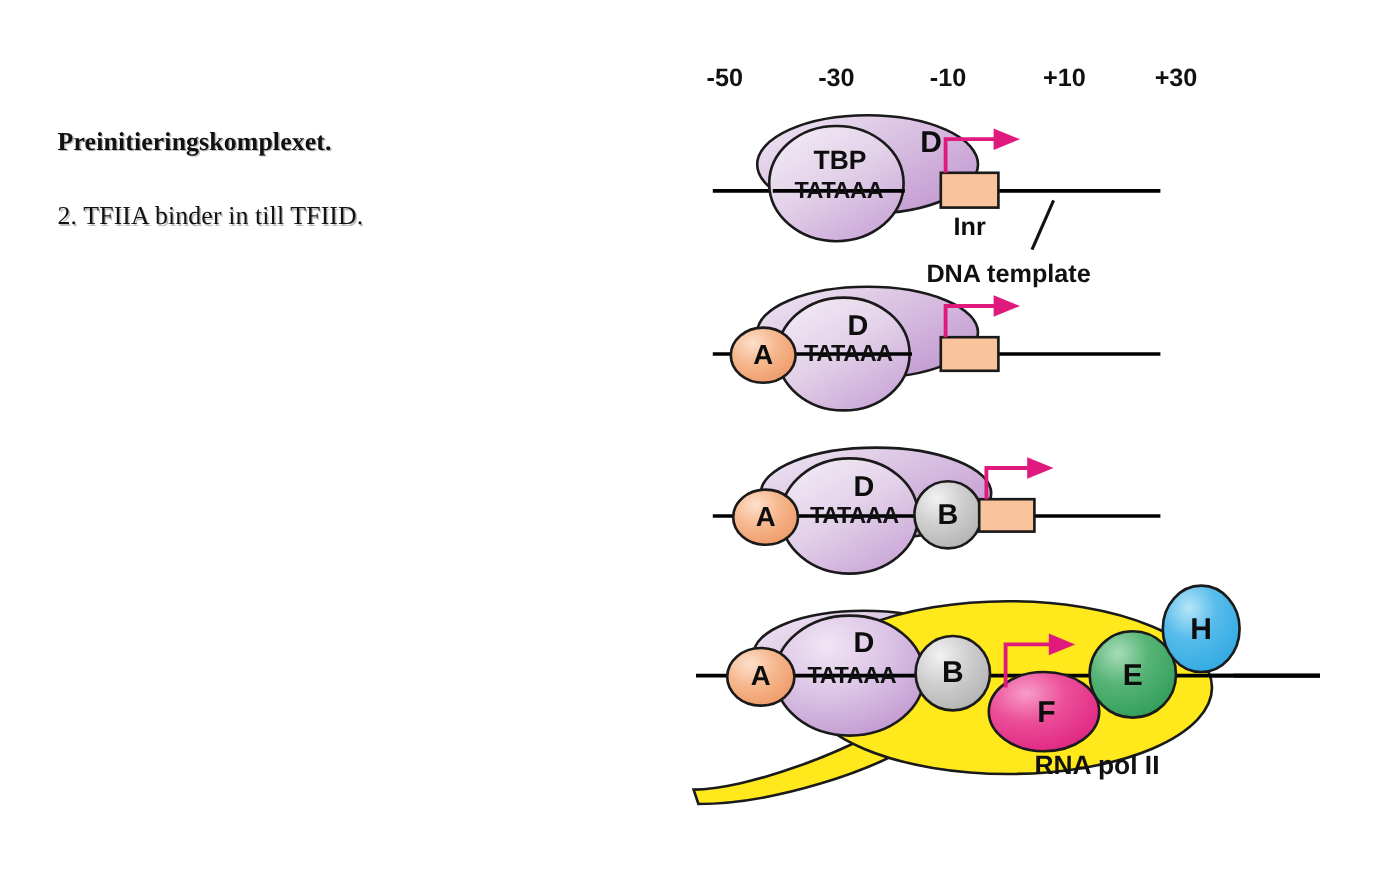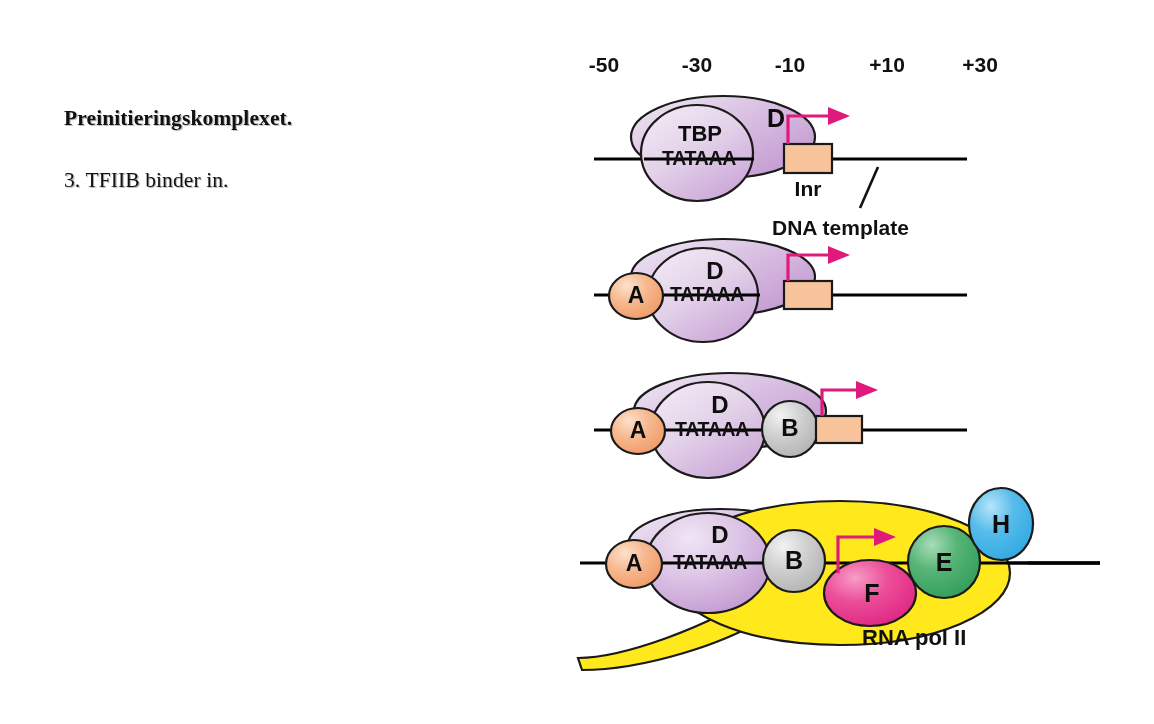--- a/index.html
+++ b/index.html
@@ -21,21 +21,21 @@
     left: 48px;
     top: 104px;
     width: 500px;
   }
   .para {
     font-family: "Liberation Serif", serif;
     font-size: 21.5px;
     line-height: 29px;
     color: #111111;
     text-shadow: 1.2px 1.2px 0 rgba(170,170,170,0.75);
-    margin: 0 0 27px 16px;
+    margin: 0 0 27px 0;
     letter-spacing: 0.1px;
   }
   .para.heading {
     font-weight: bold;
     margin-bottom: 33px;
   }
   
   #diagram {
     position: absolute;
     left: 560px;
@@ -88,21 +88,21 @@
     stroke-linejoin: miter;
   }
 </style>
 </head>
 <body>
 
 <div id="page">
 
   <div id="text-column">
     <p class="para heading">Preinitieringskomplexet.</p>
-    <p class="para">3. TFIIB binder in.</p>
+    <p class="para">2. TFIIA binder in till TFIID.</p>
   </div>
 
   <div id="diagram">
     <svg width="566" height="650" viewBox="0 0 566 650" xmlns="http://www.w3.org/2000/svg">
       <defs>
 
         <linearGradient id="gradPurpleOuter" x1="0" y1="0.1" x2="1" y2="0.95">
           <stop offset="0%" stop-color="#efe6f3"></stop>
           <stop offset="35%" stop-color="#ddc7e5"></stop>
           <stop offset="100%" stop-color="#bf93ce"></stop>

